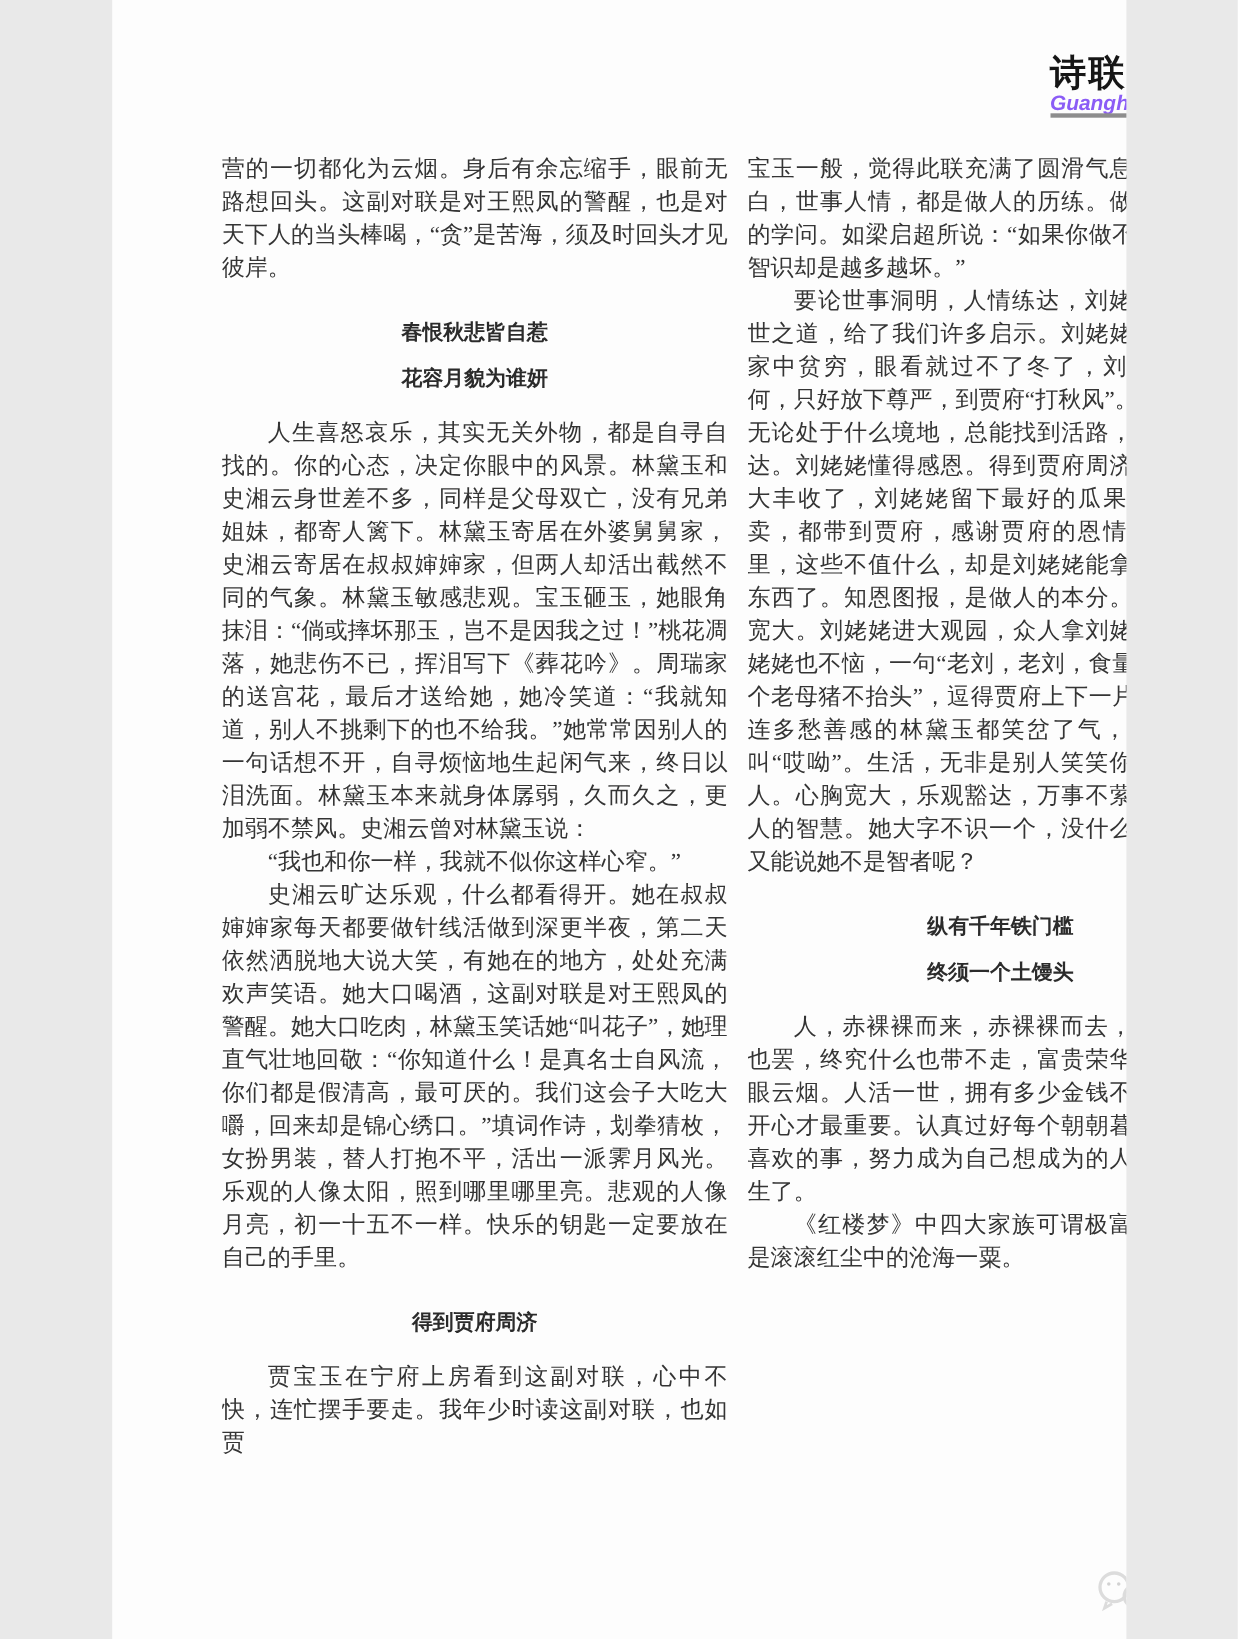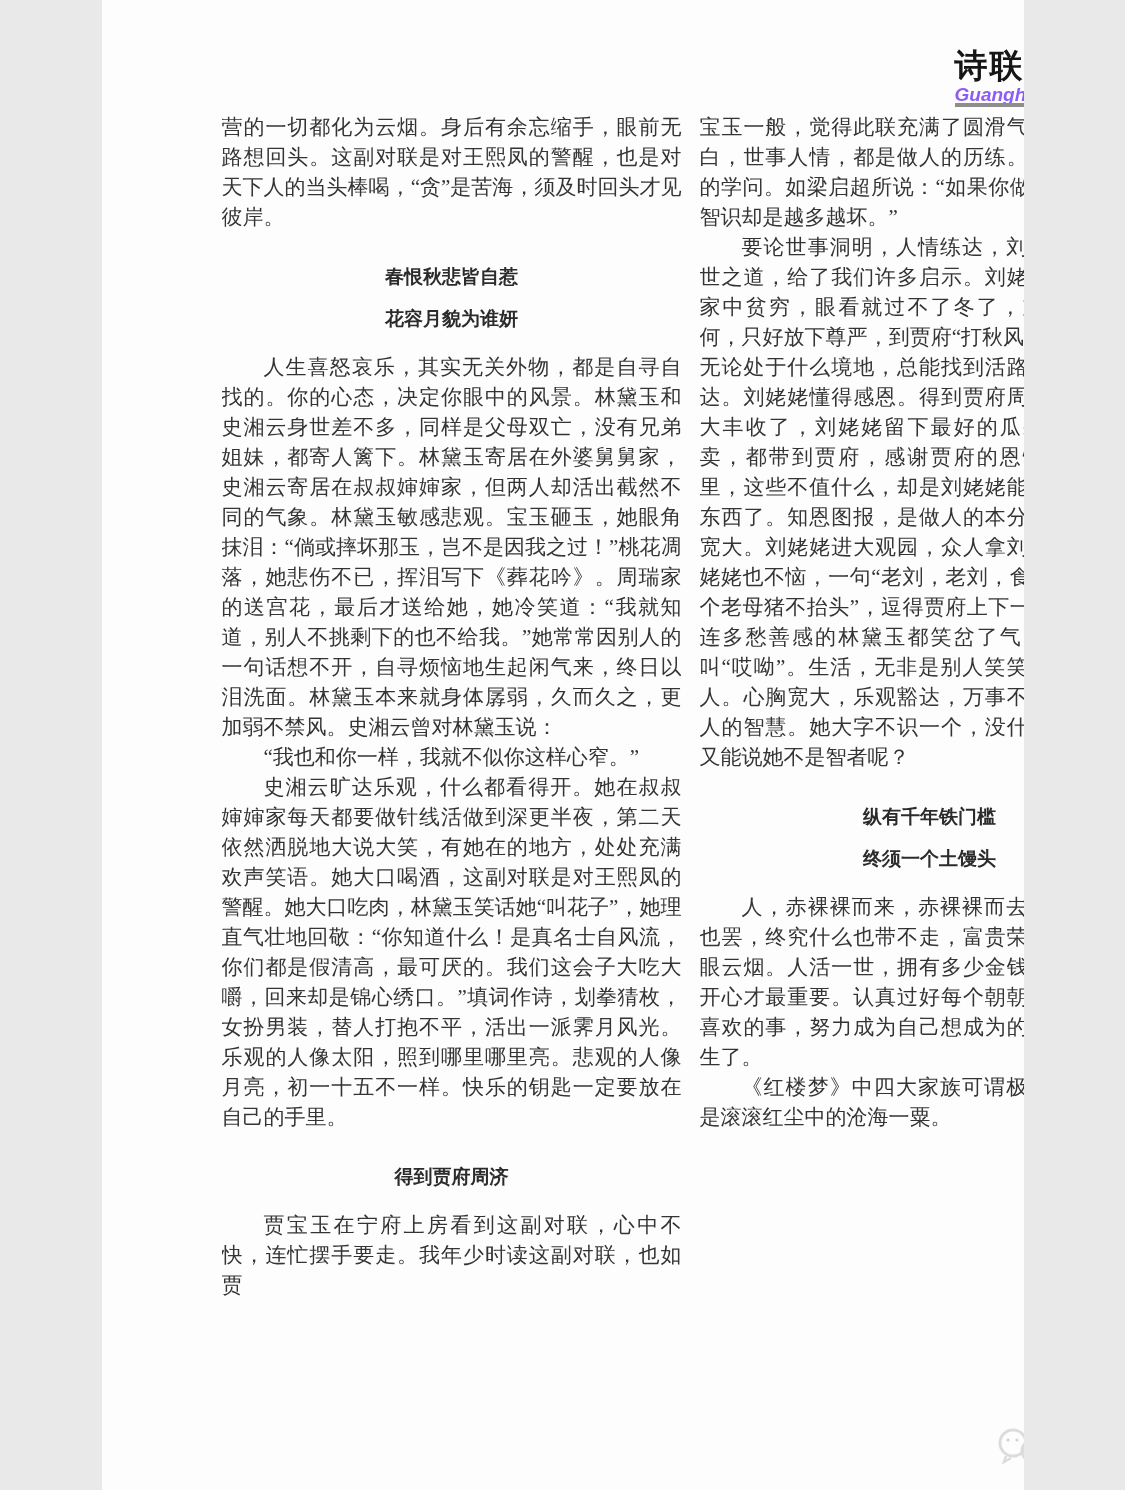--- a/index.html
+++ b/index.html
@@ -23,23 +23,23 @@
   }
   .hdr-sub{
     font-family:"Liberation Sans","DejaVu Sans",sans-serif;
     font-weight:bold;font-style:italic;font-size:19px;line-height:22px;color:#8b5cf6;
   }
   .hdr-icon{width:64px;height:72px;margin-left:14px;margin-bottom:-8px;}
   .hdr-rule{position:absolute;top:61px;left:0;width:272px;height:4px;background:#8d8d8d;}
   .hdr{height:66px;}
   
   .col{
-    position:absolute;top:112px;width:460px;height:1252px;overflow:hidden;
+    position:absolute;top:138px;width:460px;height:1252px;overflow:hidden;
     font-size:21px;line-height:30px;
-    text-align:justify;word-break:break-all;margin-left:20px;
+    text-align:justify;word-break:break-all;
   }
   .col-left{left:100px;}
   .col-right{left:578px;}
   .para{margin:0;text-indent:2em;}
   .para.noindent{text-indent:0;}
   .couplet{
     font-family:"Liberation Sans","DejaVu Sans",sans-serif;
     font-weight:bold;font-size:19px;line-height:42px;color:#2b2b2b;
     text-align:center;margin:24px 0 12px 0;text-indent:0;word-break:keep-all;
   }

